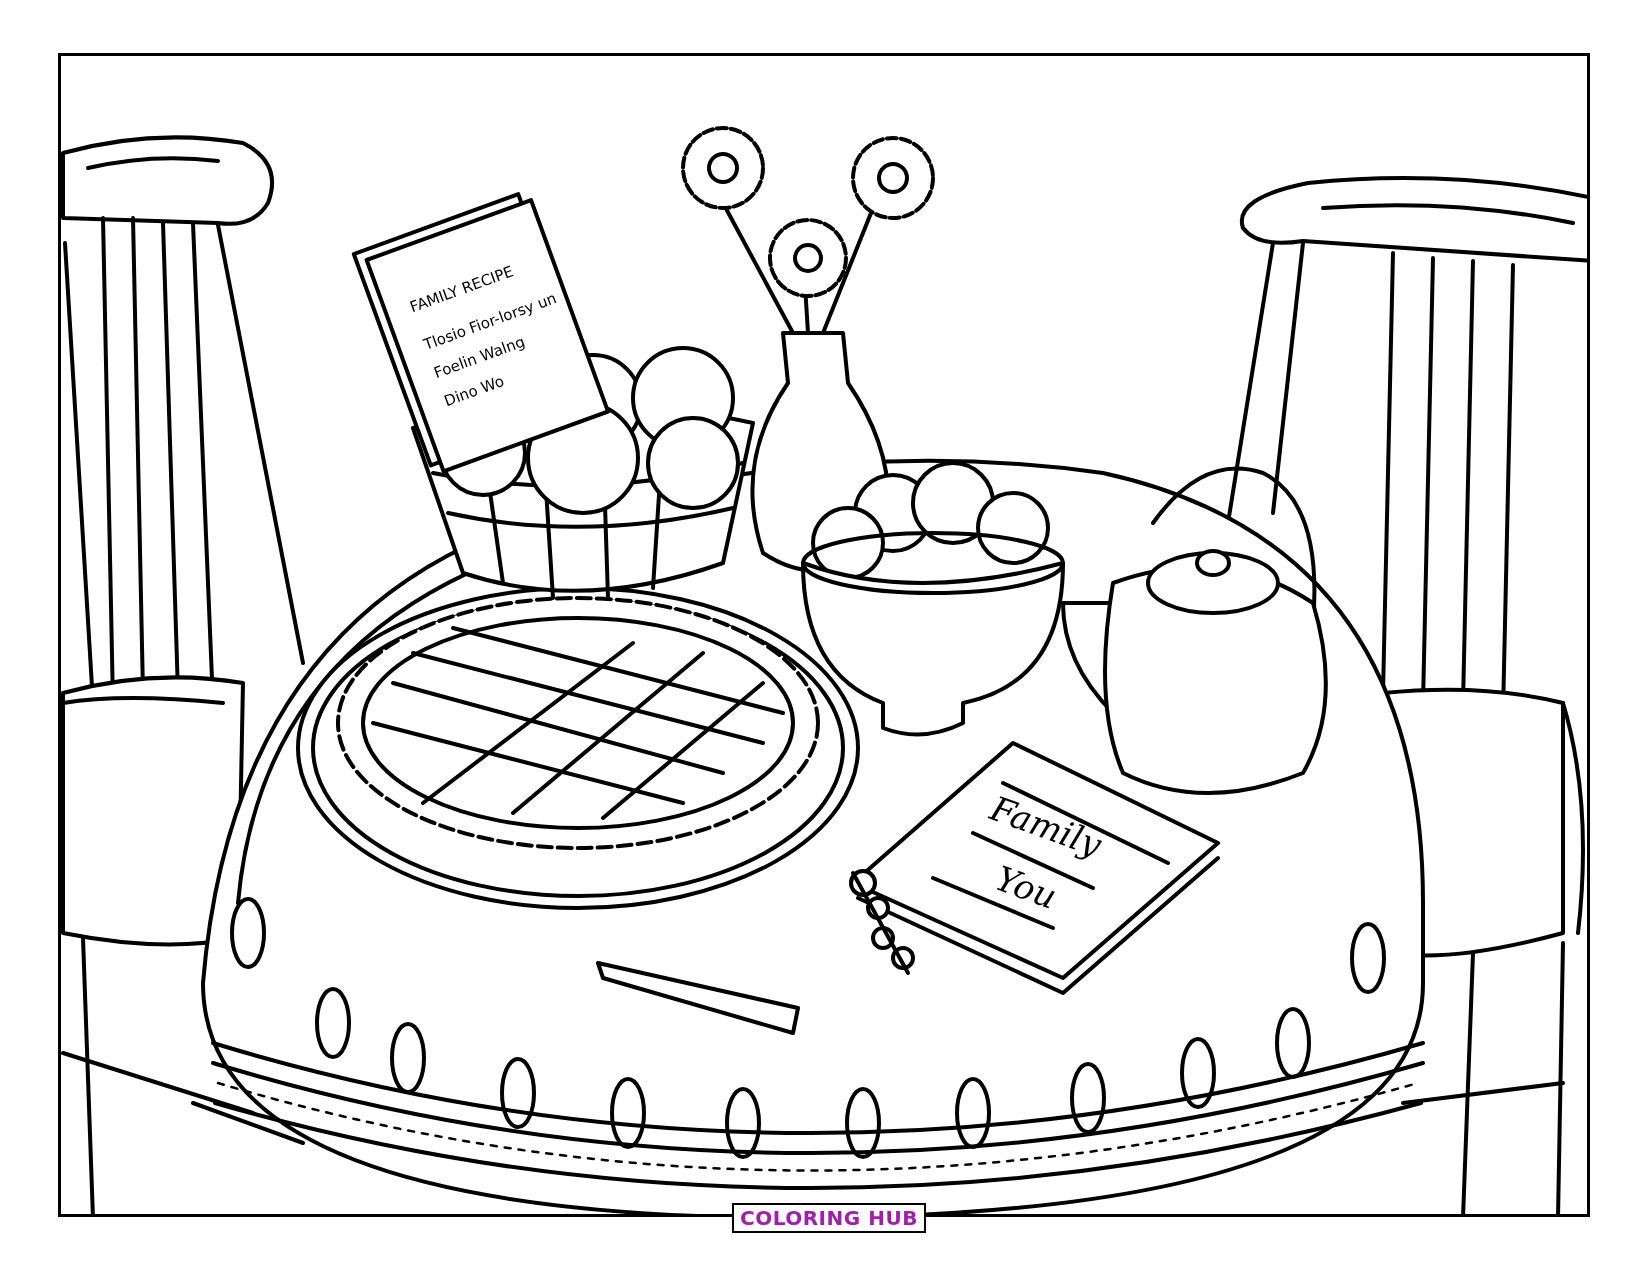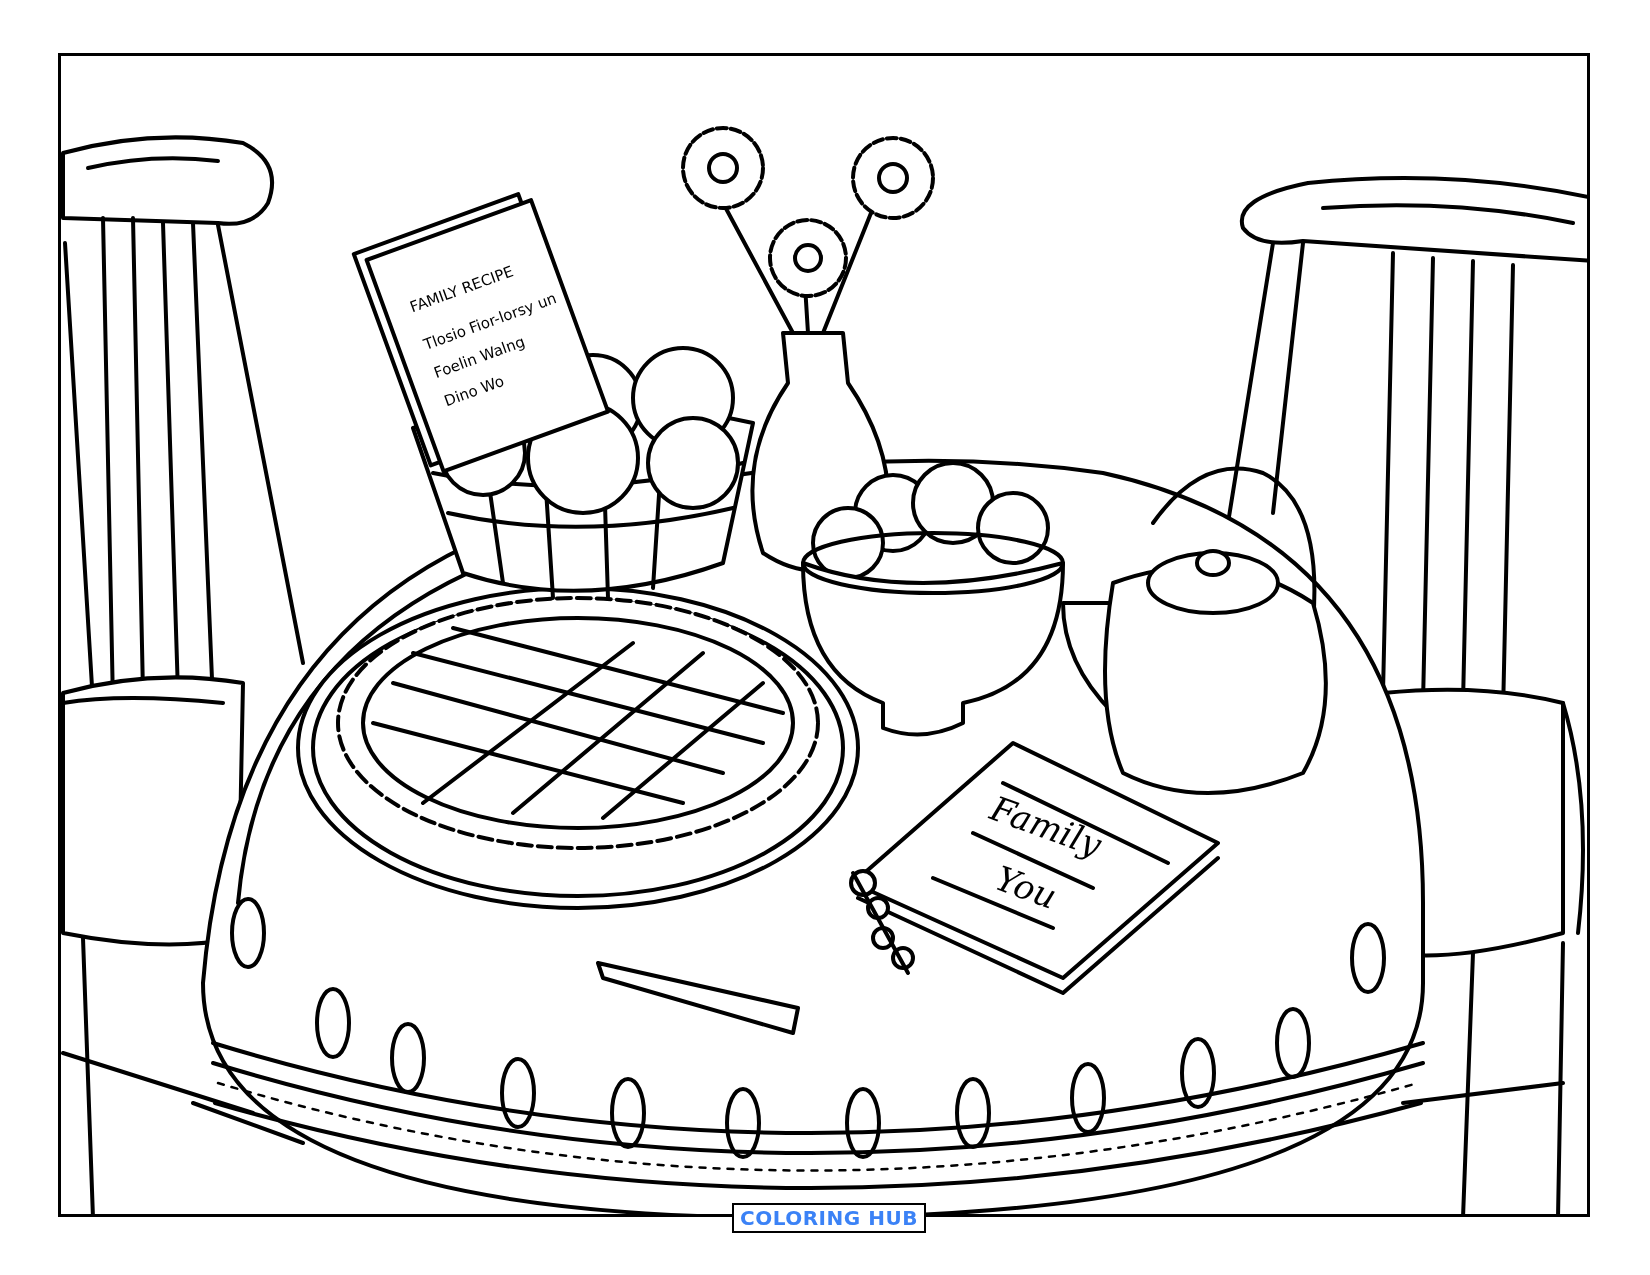--- a/index.html
+++ b/index.html
@@ -2,21 +2,21 @@
 <html><head>
 <meta charset="utf-8">
 <style>
   html, body { margin: 0; padding: 0; background: #ffffff; }
   body { width: 1650px; height: 1275px; position: relative; overflow: hidden; font-family: "Liberation Sans", sans-serif; }
   #frame { position: absolute; left: 58px; top: 53px; width: 1532px; height: 1164px; border: 3px solid #000; box-sizing: border-box; background: #fff; overflow: hidden; }
   svg { position: absolute; left: 0; top: 0; }
   .ln { fill: none; stroke: #000; stroke-width: 4; stroke-linecap: round; stroke-linejoin: round; }
   .lnf { fill: #fff; stroke: #000; stroke-width: 4; stroke-linecap: round; stroke-linejoin: round; }
   .thin { fill: none; stroke: #000; stroke-width: 2.5; stroke-linecap: round; }
-  #brand { position: absolute; left: 732px; top: 1203px; background: #fff; border: 2px solid #000; padding: 1px 6px; font-weight: bold; font-size: 20px; letter-spacing: 0.5px; color: #3b82f6; font-family: "DejaVu Sans", sans-serif; }
+  #brand { position: absolute; left: 732px; top: 1203px; background: #fff; border: 2px solid #000; padding: 1px 6px; font-weight: bold; font-size: 20px; letter-spacing: 0.5px; color: #a21caf; font-family: "DejaVu Sans", sans-serif; }
   .recipe-text { font-family: "DejaVu Sans", sans-serif; font-size: 15px; fill: #000; }
   .note-text { font-family: "DejaVu Serif", serif; font-style: italic; font-size: 34px; fill: #000; }
 </style>
 </head>
 <body>
 
 <div id="frame">
 <svg width="1532" height="1164" viewBox="58 53 1532 1164">
 
   <g>

